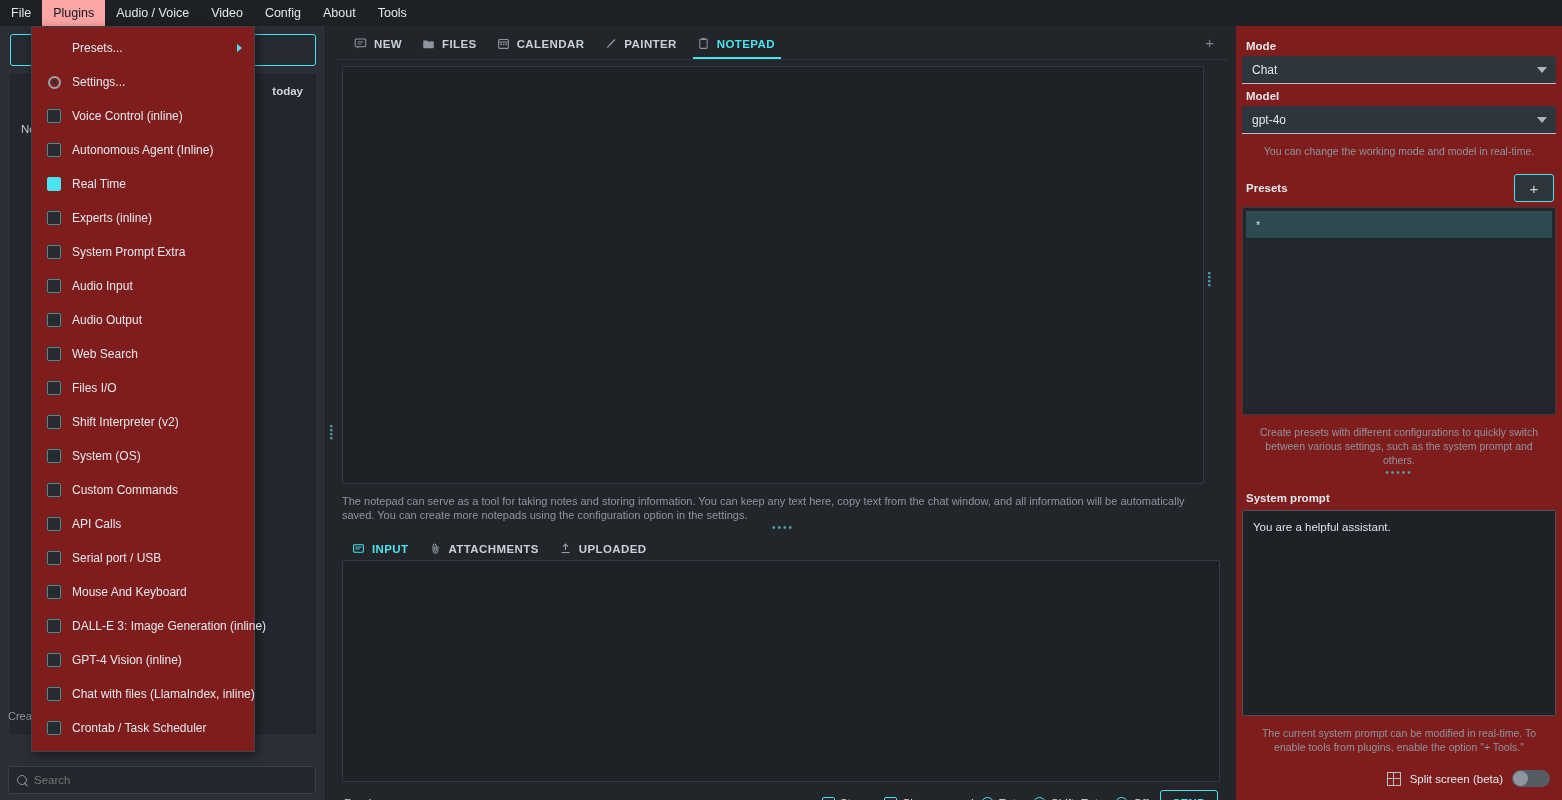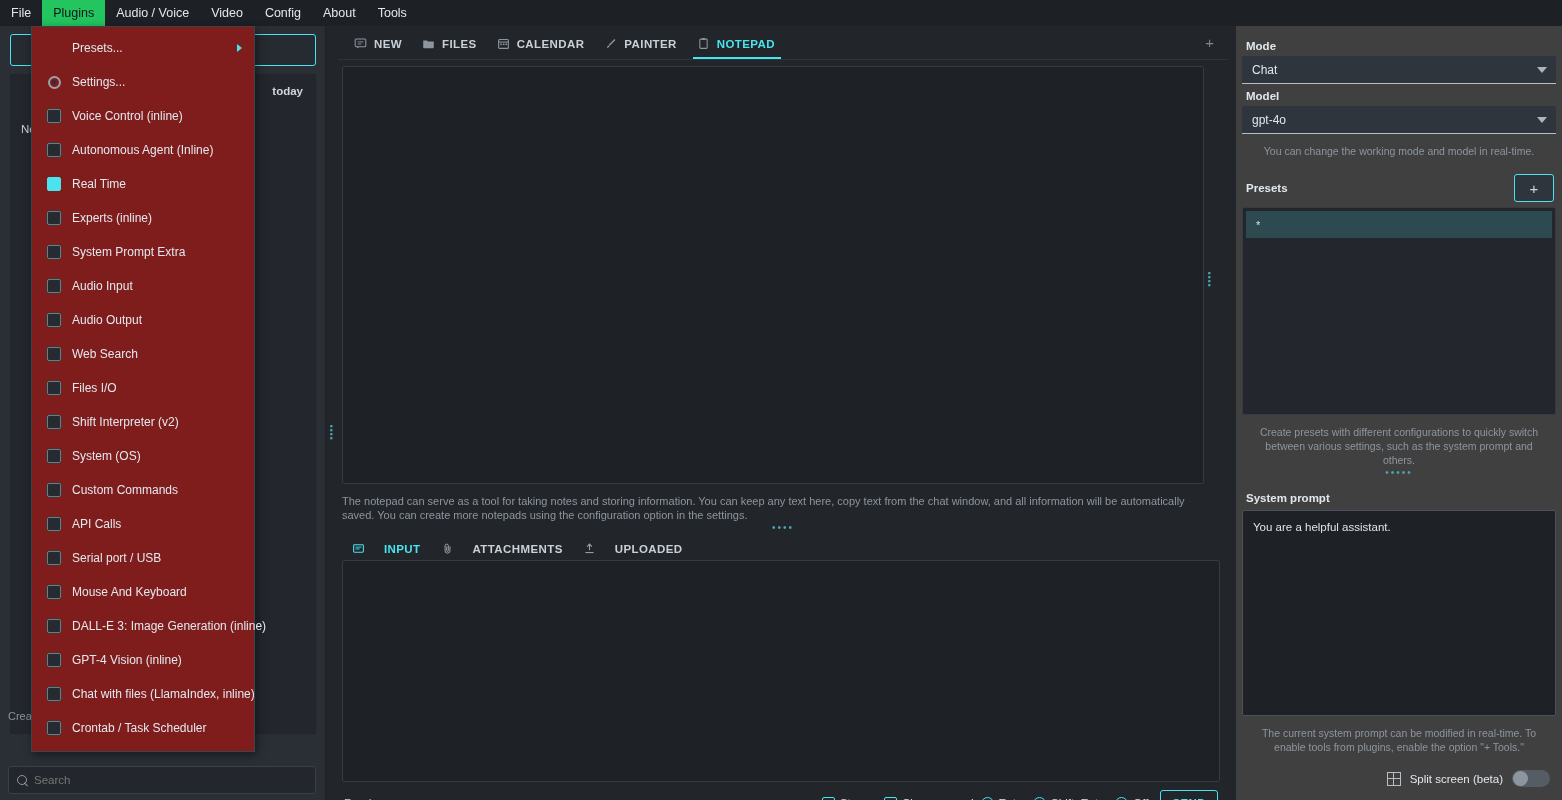--- a/index.html
+++ b/index.html
@@ -16,21 +16,21 @@
   .menubar {
     position: absolute; top: 0; left: 0; width: 1562px; height: 26px;
     background: #1d2024;
     display: flex; align-items: center;
     font-size: 12.5px;
     z-index: 40;
   }
   .menubar-item {
     padding: 5px 11px; color: #e2e7ec; cursor: default; line-height: 16px;
   }
-  .menubar-item.active { background: #22c55e; color: #11151a; }
+  .menubar-item.active { background: #fca5a5; color: #11151a; }
 
   
   .sidebar {
     position: absolute; left: 0; top: 26px; width: 326px; height: 774px;
     background: #2a2f36;
     border-right: 1px solid #1d2024;
   }
   .sidebar-newbtn {
     position: absolute; left: 10px; top: 8px; width: 306px; height: 32px;
     border: 1px solid #49e4ef; border-radius: 3px; background: #262b31;
@@ -141,21 +141,21 @@
   }
   .v-splitter {
     position: absolute; width: 10px; color: #49a6b0; font-size: 9px;
     line-height: 4px; letter-spacing: 0; text-align: center;
   }
   .inputtabs {
     position: absolute; left: 10px; top: 510px; height: 26px;
     display: flex; align-items: flex-end; gap: 0;
   }
   .itab {
-    display: flex; align-items: center; gap: 19px;
+    display: flex; align-items: center; gap: 7px;
     padding: 0 16px 7px 4px; font-size: 11.5px; font-weight: bold;
     letter-spacing: .4px; color: #c9d0d8; position: relative; cursor: default;
   }
   .itab.active { color: #49e4ef; }
   .itab.active::after {
     content: ''; position: absolute; left: 0; right: 10px; bottom: 0;
     height: 2px; background: #49e4ef;
   }
   .inputbox {
     position: absolute; left: 4px; top: 534px; width: 878px; height: 222px;
@@ -188,21 +188,21 @@
   }
   .sendbtn {
     margin-left: 5px; padding: 6px 11px; border: 1px solid #49e4ef; border-radius: 3px;
     color: #49e4ef; font-size: 11.5px; font-weight: bold; background: #22262b;
     letter-spacing: .4px;
   }
 
   
   .right {
     position: absolute; left: 1236px; top: 26px; width: 326px; height: 774px;
-    background: #404040; padding: 8px 6px 0 6px;
+    background: #7f1d1d; padding: 8px 6px 0 6px;
   }
   .lbl { font-size: 11.5px; font-weight: bold; color: #e2e7ec; margin: 6px 0 4px 4px; }
   .select {
     position: relative; height: 28px; background: #2f353c;
     border-bottom: 1.5px solid #b7bec6; border-radius: 2px 2px 0 0;
     display: flex; align-items: center; padding: 0 24px 0 10px;
     font-size: 12px; color: #e2e7ec;
   }
   .select .caret {
     position: absolute; right: 9px; top: 50%; transform: translateY(-50%);

